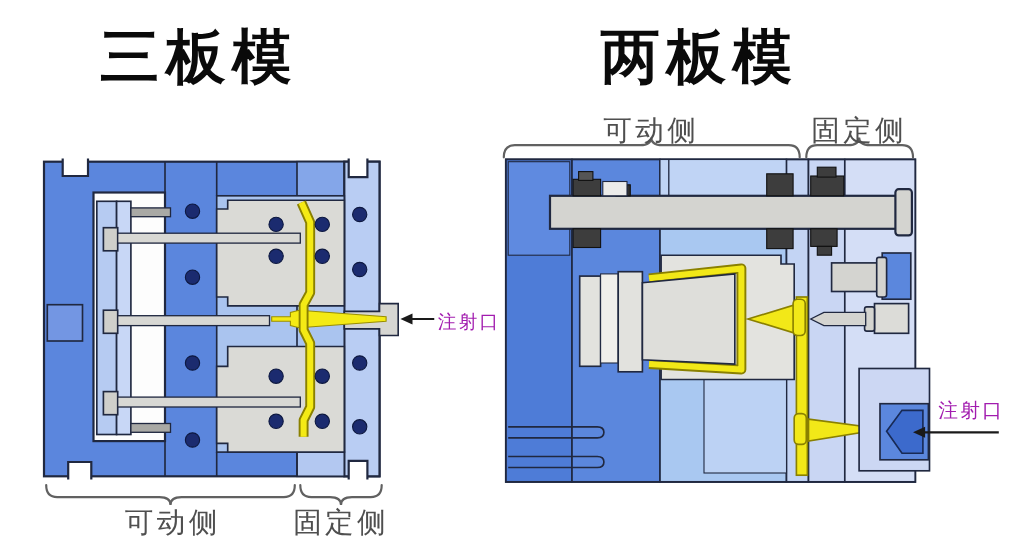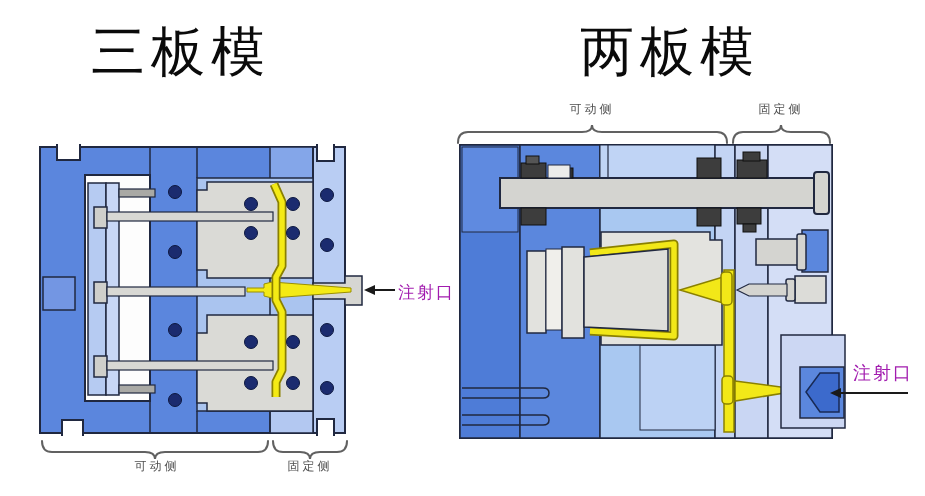--- a/index.html
+++ b/index.html
@@ -2,37 +2,37 @@
 <html><head>
 <meta charset="utf-8">
 <style>
   html,body{margin:0;padding:0;}
   body{
     width:925px;height:496px;background:#ffffff;position:relative;
     overflow:hidden;font-family:"DejaVu Sans",sans-serif;
   }
   .title{
     position:absolute;transform:translateX(-50%);white-space:nowrap;
-    font-size:54px;font-weight:400;color:#0a0a0a;letter-spacing:6px;
+    font-size:54px;font-weight:700;color:#0a0a0a;letter-spacing:6px;
   }
   .side-label{
     position:absolute;transform:translateX(-50%);white-space:nowrap;
-    font-size:12px;color:#4f4f4f;letter-spacing:3px;
+    font-size:26px;color:#4f4f4f;letter-spacing:3px;
   }
   .port-label{
     position:absolute;white-space:nowrap;
     font-size:17px;color:#a21caf;letter-spacing:2px;
   }
   svg{position:absolute;display:block;}
 </style>
 </head>
 <body>
 
 <div class="title" style="left:181px;top:16px;">三板模</div>
-<div class="title" style="left:670px;top:16px;">两板模</div>
+<div class="title" style="left:636px;top:16px;">两板模</div>
 
 <svg viewBox="30 140 365 345" style="left:30px;top:140px;width:365px;height:345px;">
   <g stroke="#202840" stroke-width="2">
     <rect x="40" y="147" width="305" height="286" fill="#5b86dd"></rect>
     <rect x="270" y="147" width="43" height="35" fill="#84a6e9" stroke-width="1.5"></rect>
     <rect x="313" y="147" width="32" height="286" fill="#b9cdf3"></rect>
     <rect x="270" y="411" width="43" height="22" fill="#b3c8f1" stroke-width="1.5"></rect>
     <rect x="197" y="178" width="116" height="233" fill="#aac4ef" stroke-width="1.5"></rect>
     <rect x="85" y="175" width="65" height="226" fill="#fdfdfd"></rect>
     <rect x="43" y="277" width="32" height="33" fill="#7396e3" stroke-width="1.5"></rect>

